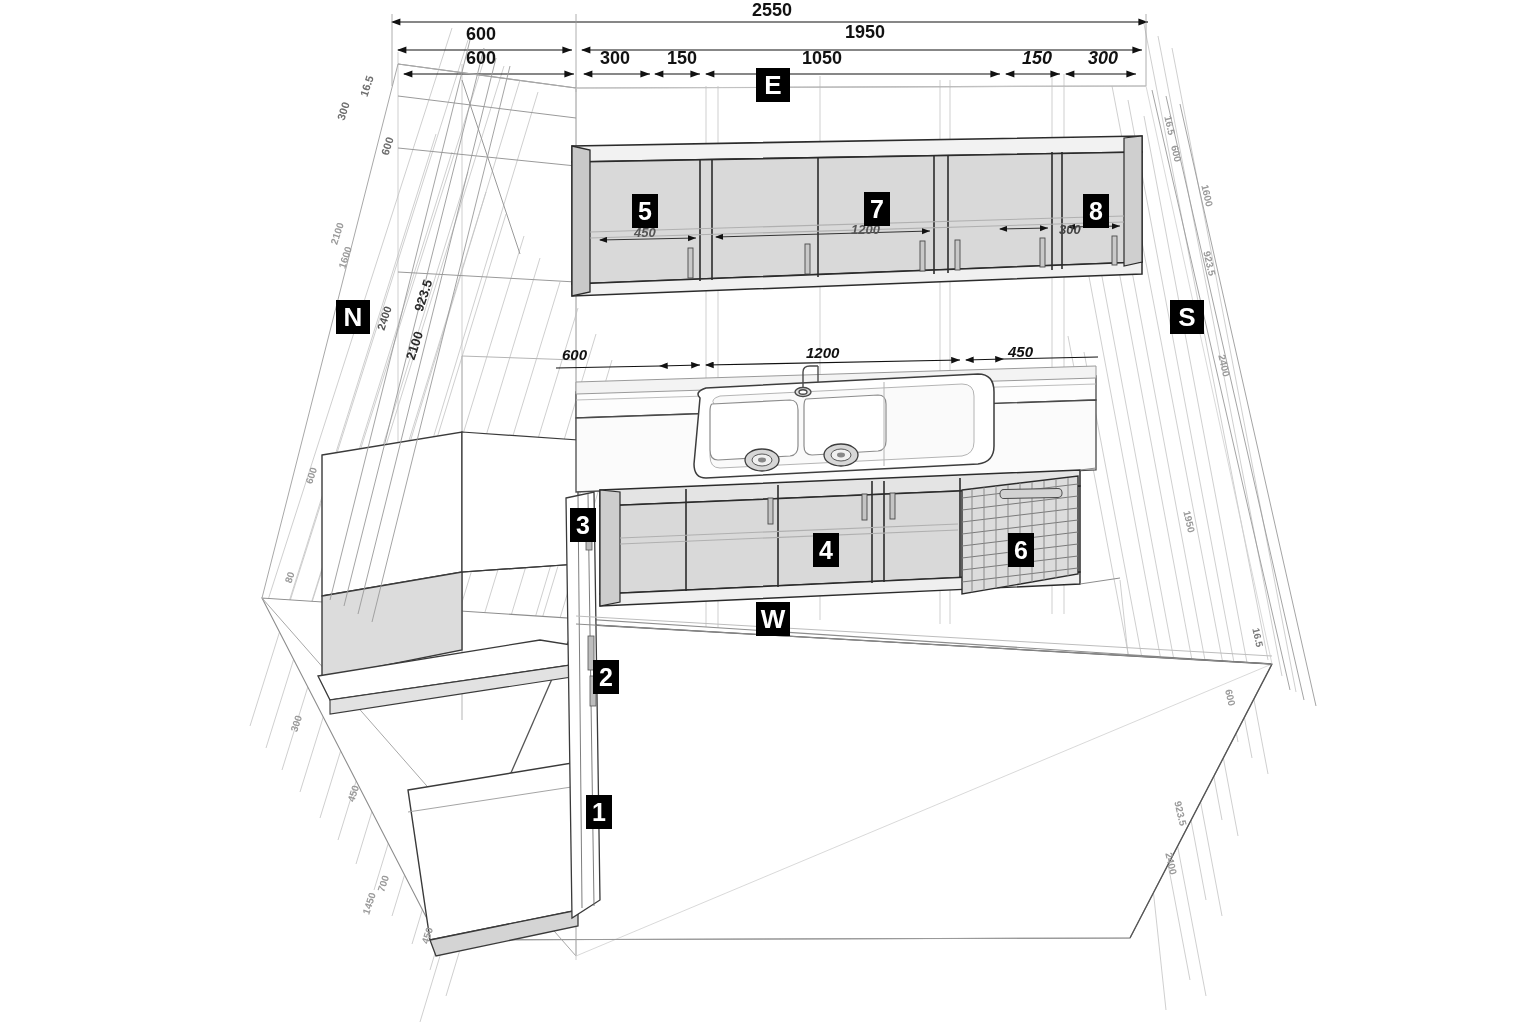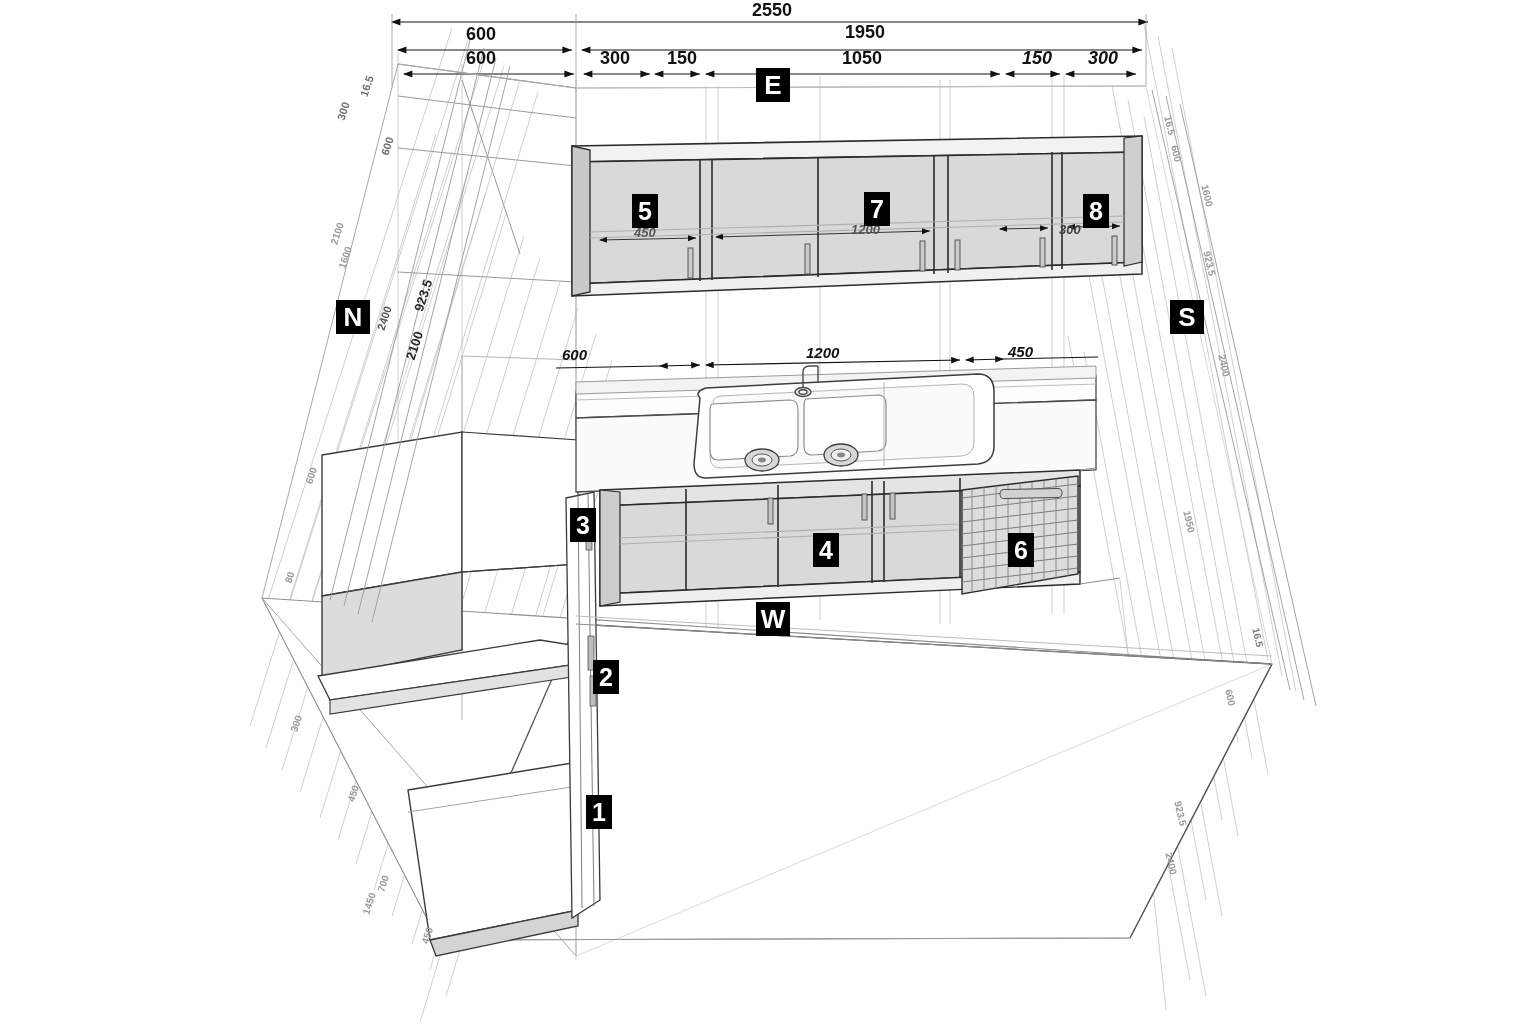--- a/index.html
+++ b/index.html
@@ -344,21 +344,21 @@
   </svg>
 
   <div class="dim top" style="left:752px;top:0px;">2550</div>
 
   <div class="dim top" style="left:466px;top:24px;">600</div>
   <div class="dim top" style="left:845px;top:22px;">1950</div>
 
   <div class="dim top" style="left:466px;top:48px;">600</div>
   <div class="dim top" style="left:600px;top:48px;">300</div>
   <div class="dim top" style="left:667px;top:48px;">150</div>
-  <div class="dim top" style="left:842px;top:48px;">1050</div>
+  <div class="dim top" style="left:802px;top:48px;">1050</div>
   <div class="dim top" style="left:1022px;top:48px;font-style:italic;">150</div>
   <div class="dim top" style="left:1088px;top:48px;font-style:italic;">300</div>
 
   <div class="dim mid" style="left:562px;top:346px;">600</div>
   <div class="dim mid" style="left:806px;top:344px;">1200</div>
   <div class="dim mid" style="left:1008px;top:343px;">450</div>
 
   <div class="dim small" style="left:634px;top:225px;color:#555;">450</div>
   <div class="dim small" style="left:851px;top:222px;color:#555;">1200</div>
   <div class="dim small" style="left:1059px;top:222px;color:#444;">300</div>

